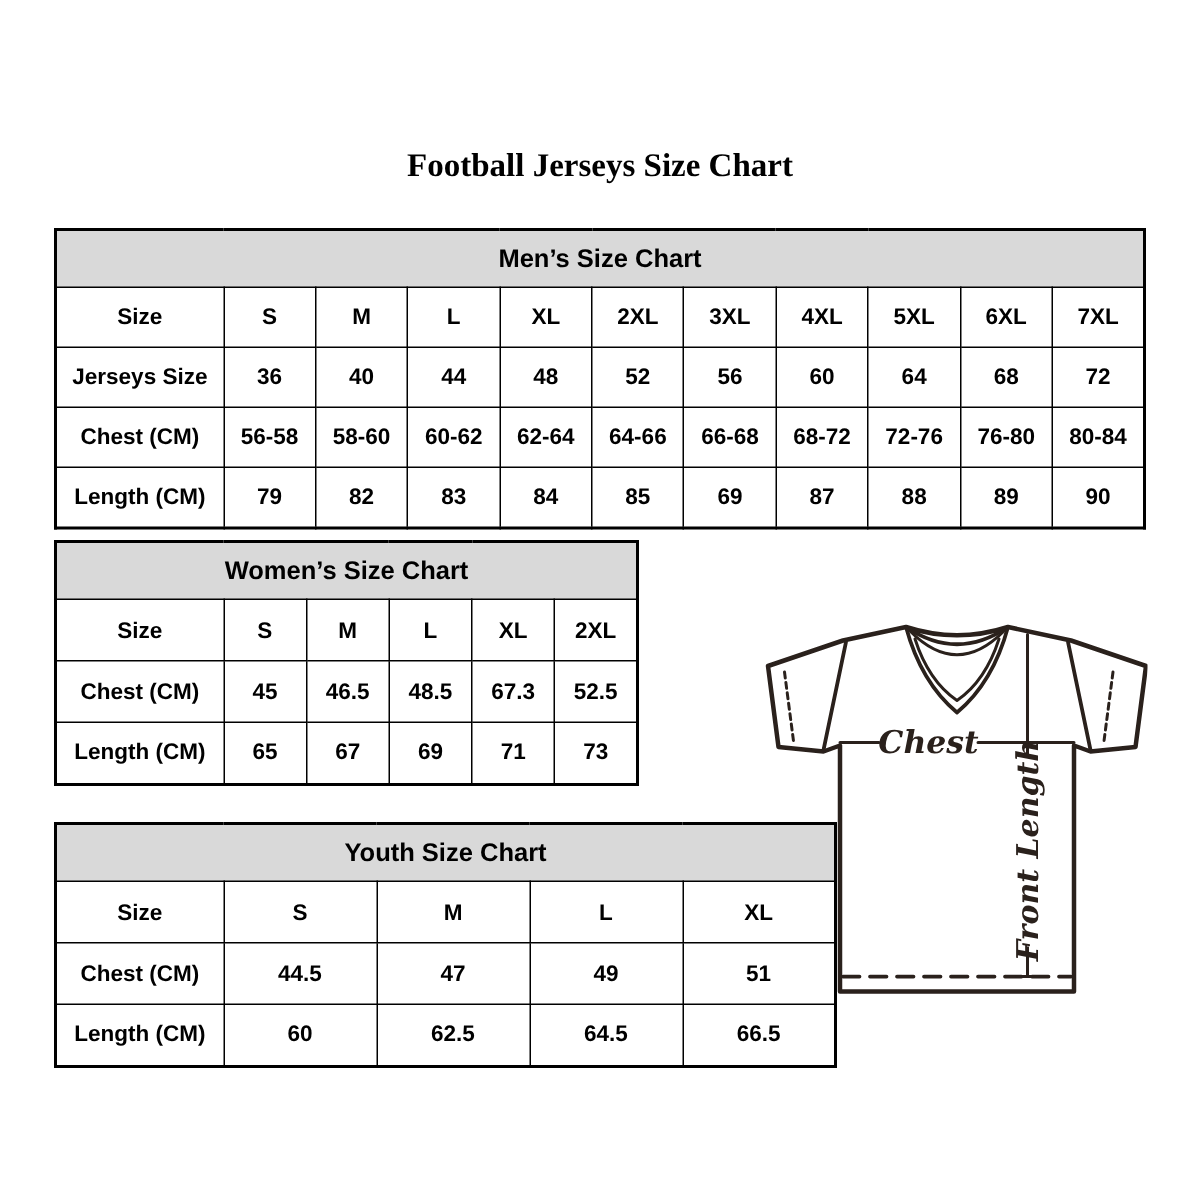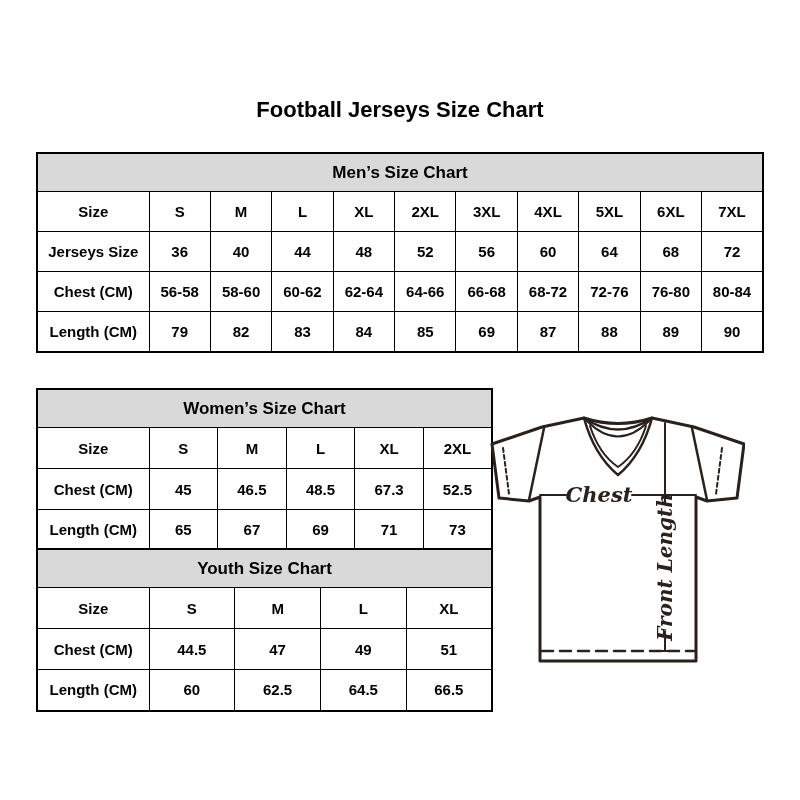--- a/index.html
+++ b/index.html
@@ -1,40 +1,40 @@
 <!DOCTYPE html>
 <html><head>
 <meta charset="utf-8">
 <style>
   html, body { margin:0; padding:0; background:#ffffff; }
   body { width:800px; height:800px; font-family:"Liberation Sans", sans-serif; color:#000; }
   .canvas { position:relative; width:800px; height:800px; background:#fff; overflow:hidden; }
 
   .page-title {
     position:absolute; top:97px; left:0; width:800px;
-    text-align:center; font-size:22px; font-weight:bold; margin:0;
+    text-align:center; font-size:22px; font-weight:bold; margin:0;font-family:Liberation Serif, serif;
   }
 
   table.size-table {
     position:absolute; border-collapse:collapse; table-layout:fixed;
     background:#fff; border:2px solid #000;
   }
   table.size-table th, table.size-table td {
     border:1px solid #000; text-align:center; vertical-align:middle;
     font-weight:bold; padding:0; overflow:hidden; white-space:nowrap;
   }
   th.section-header { background:#d9d9d9; font-size:17px; height:37px;margin-top:19px; }
   td.cell, td.row-label { font-size:15px; }
   #men-table   { left:36px; top:152px; width:728px; }
-  #women-table { left:36px; top:388px; width:457px; }
-  #youth-table { left:36px; top:548px; width:457px; }
+  #women-table { left:36px; top:360px; width:390px; }
+  #youth-table { left:36px; top:548px; width:522px; }
   #men-table tr.data-row { height:40px; }
   #women-table tr.data-row, #youth-table tr.data-row { height:41px; }
 
-  .jersey-wrap { position:absolute; left:480px; top:399px; width:265px; height:275px; }
+  .jersey-wrap { position:absolute; left:500px; top:399px; width:265px; height:275px; }
 </style>
 </head>
 <body>
 
 <div class="canvas">
 
   <h1 class="page-title">Football Jerseys Size Chart</h1>
 
   <table class="size-table" id="men-table">
     <colgroup>

